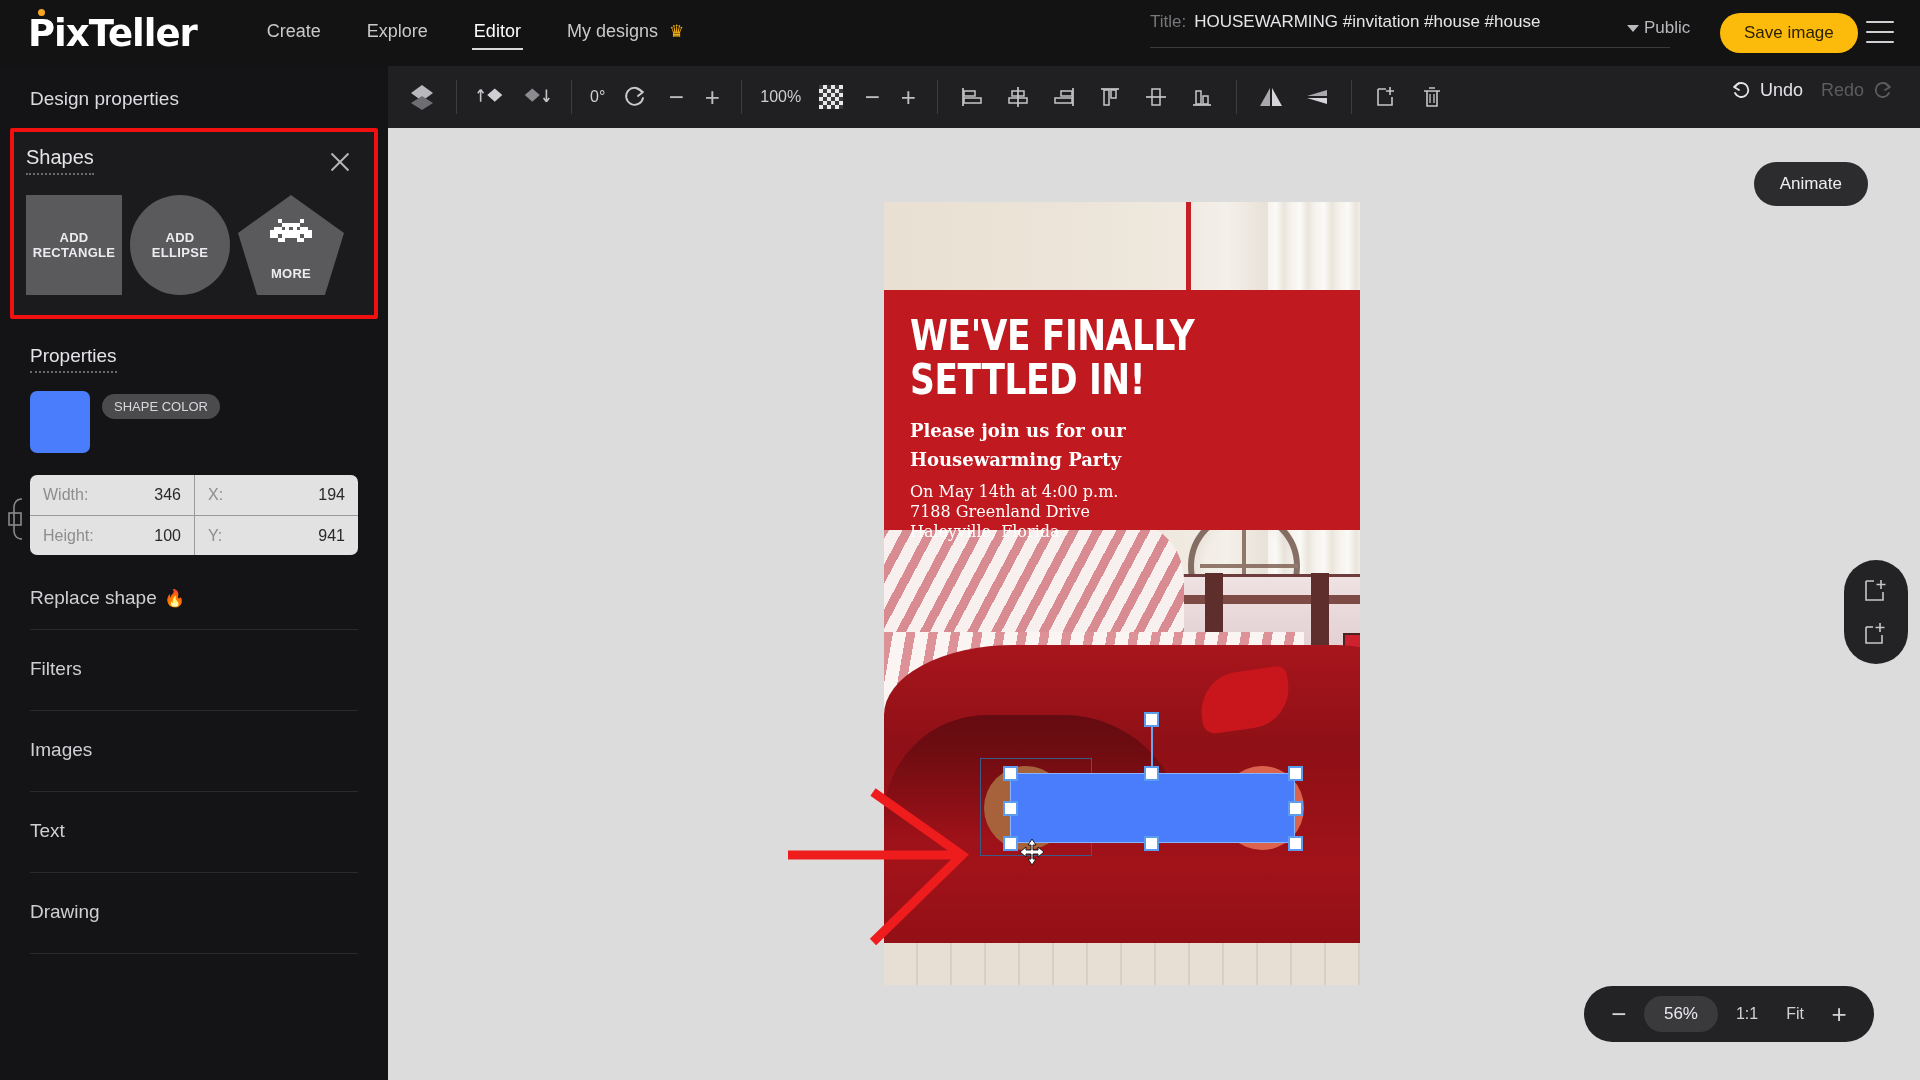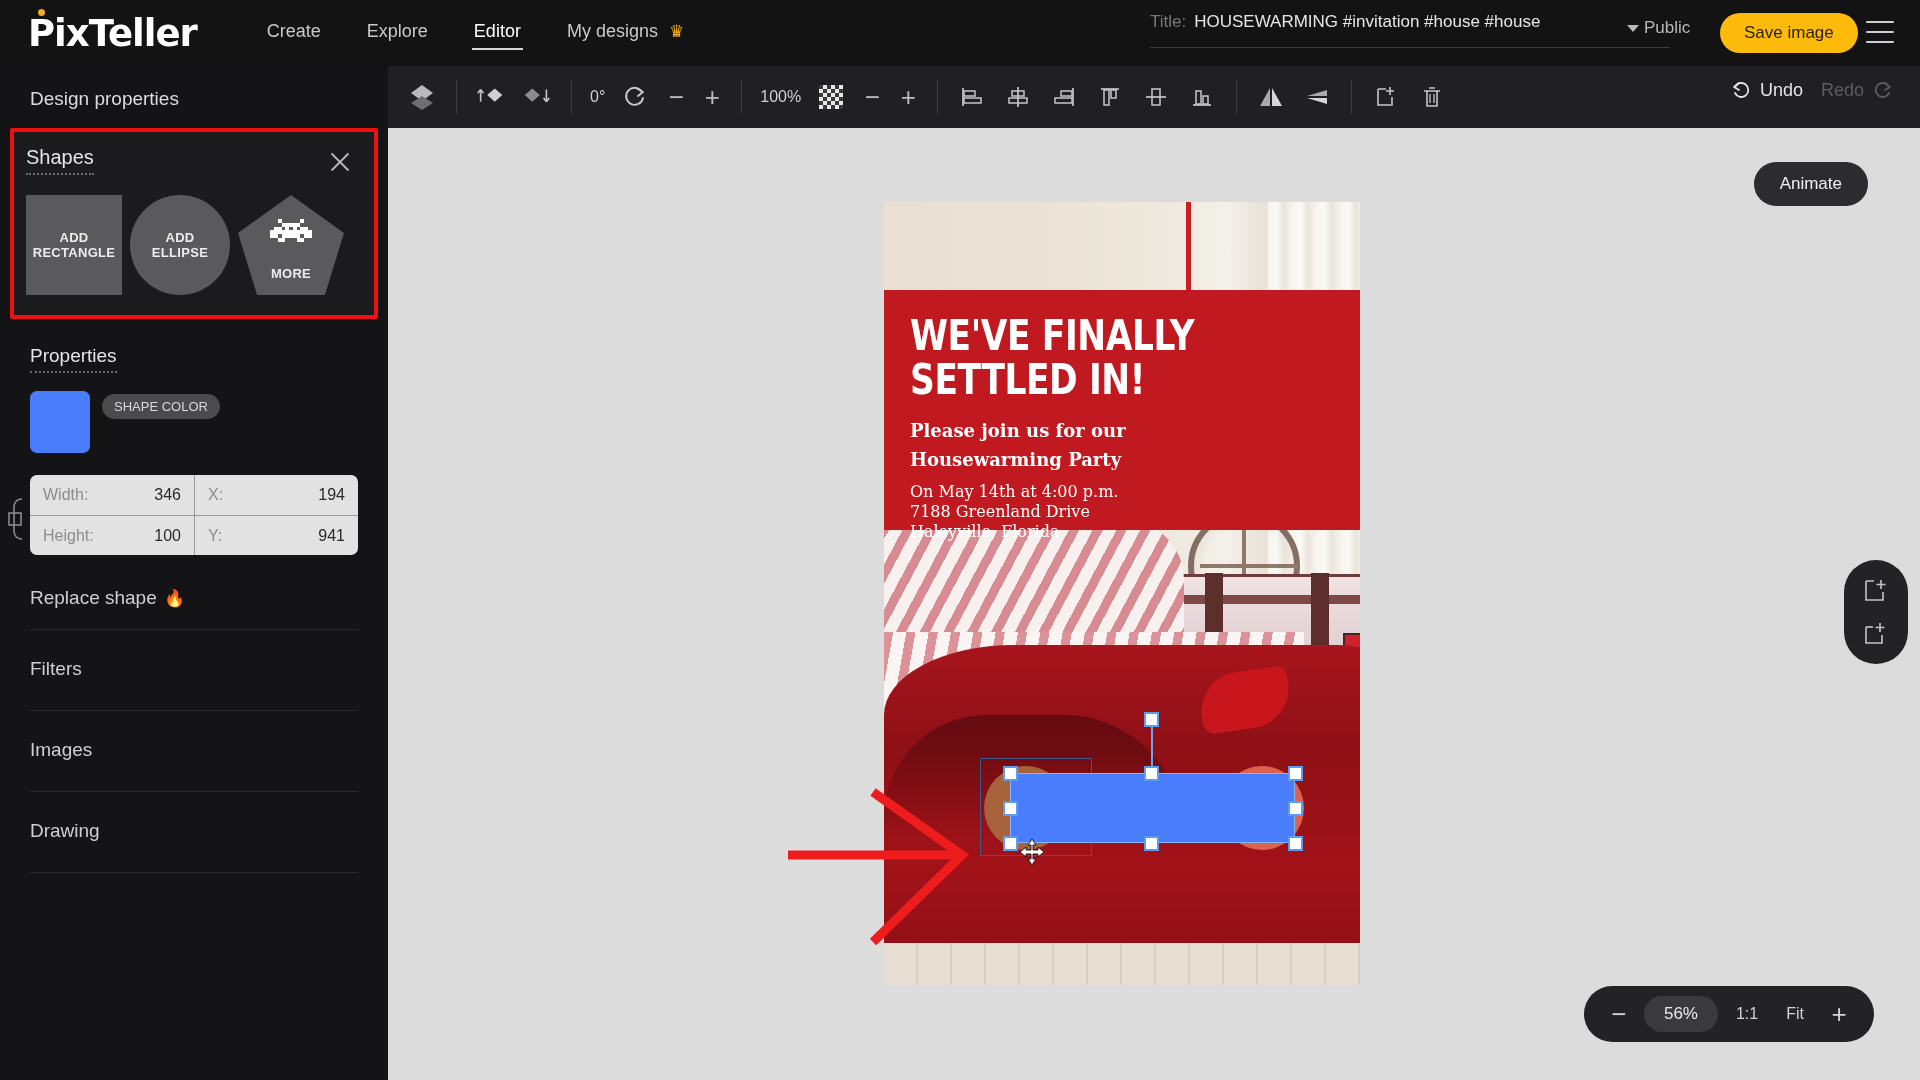--- a/index.html
+++ b/index.html
@@ -485,20 +485,23 @@
         <span>Replace shape</span>
         <span class="fire">🔥</span>
       </div>
       <div class="menu-item tall">
         <span>Filters</span>
       </div>
       <div class="menu-item tall">
         <span>Images</span>
       </div>
       <div class="menu-item tall">
+        <span>Text</span>
+      </div>
+      <div class="menu-item tall">
         <span>Drawing</span>
       </div>
     </div>
   </div>
 
   <div class="toolbar">
     <div class="tb-group">
       <div class="tb-icon">
         <svg width="30" height="30" viewBox="0 0 30 30">
           <polygon points="15,3 26,11 15,19 4,11" fill="#b9b9bd"></polygon>

